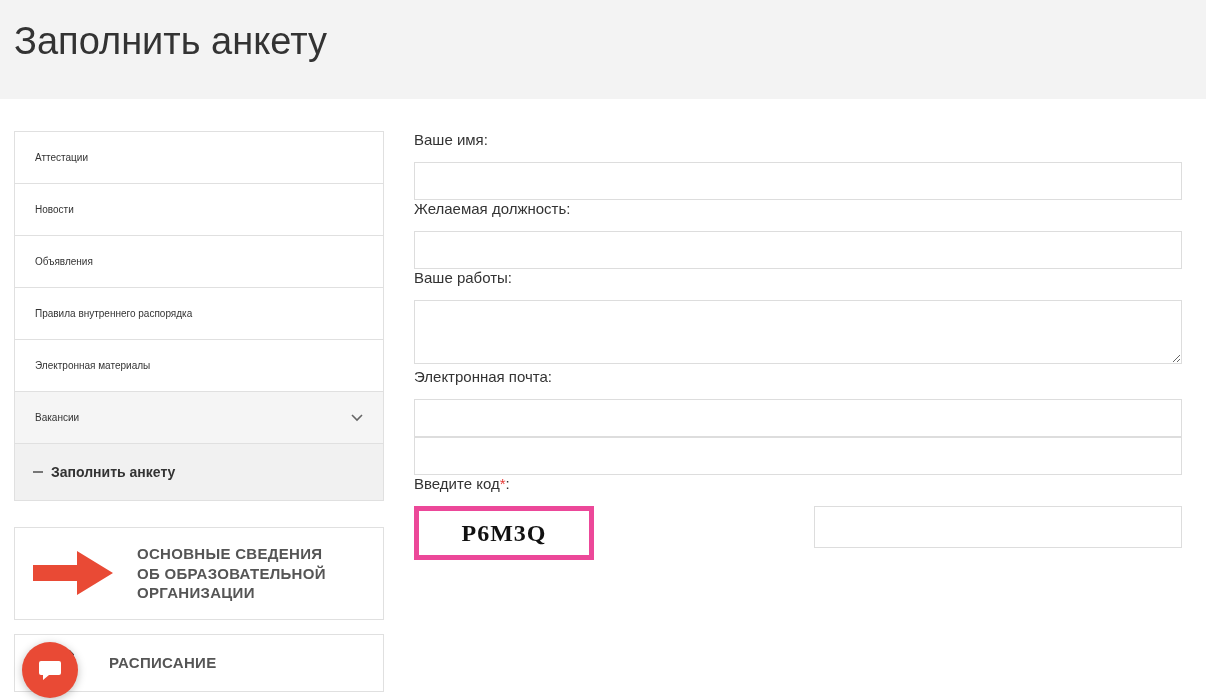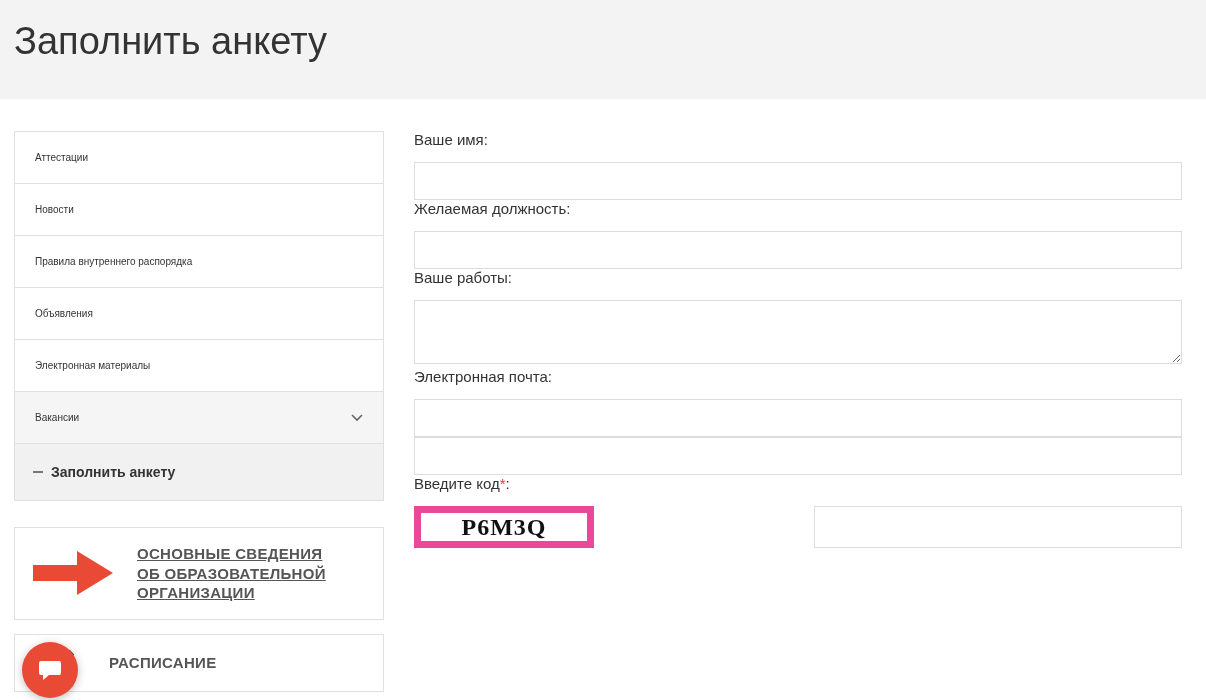--- a/index.html
+++ b/index.html
@@ -83,21 +83,20 @@
       align-items: center;
       gap: 20px;
       background: #fff;
     }
     .promo-text {
       font-size: 15px;
       font-weight: 700;
       line-height: 1.3;
       color: #555;
       letter-spacing: 0.3px;
-      text-decoration: underline;
     }
     .arrow-icon svg { display: block; }
 
     .promo2 {
       margin-top: 14px;
       border: 1px solid #e0e0e0;
       padding: 12px 18px;
       display: flex;
       align-items: center;
       gap: 20px;
@@ -134,23 +133,23 @@
       font-family: inherit;
     }
     .text-input { height: 38px; }
     .textarea-input { height: 64px; resize: both; }
     .captcha-row {
       display: flex;
       gap: 220px;
       align-items: flex-start;
     }
     .captcha-img-box {
-      border: 7px solid #ec4899;
+      border: 5px solid #ec4899;
       width: 180px;
-      height: 42px;
+      height: 54px;
       display: flex;
       align-items: center;
       justify-content: center;
       background: #fff;
       font-family: "Comic Sans MS", cursive;
       font-size: 24px;
       font-weight: 700;
       letter-spacing: 1px;
       color: #111;
     }
@@ -184,22 +183,22 @@
 
 <div class="header-band">
   <h1 class="page-title">Заполнить анкету</h1>
 </div>
 
 <div class="content-wrap">
   <aside class="sidebar">
     <div class="sidebar-menu">
       <div class="sidebar-item">Аттестации</div>
       <div class="sidebar-item">Новости</div>
+      <div class="sidebar-item">Объявления</div>
       <div class="sidebar-item">Правила внутреннего распорядка</div>
-      <div class="sidebar-item">Объявления</div>
       <div class="sidebar-item">Электронная материалы</div>
       <div class="sidebar-item bold">
         <span>Вакансии</span>
         <span class="chevron">
           <svg width="12" height="8" viewBox="0 0 12 8">
               <path d="M1 1 L6 6 L11 1" stroke="#666" stroke-width="1.6" fill="none"></path>
             </svg>
         </span>
       </div>
       <div class="sidebar-item active-sub">

